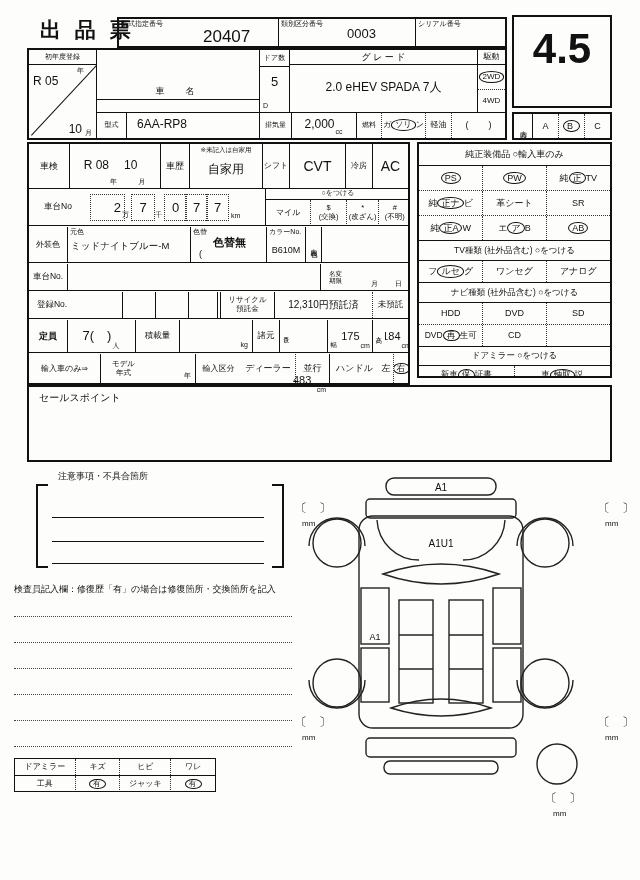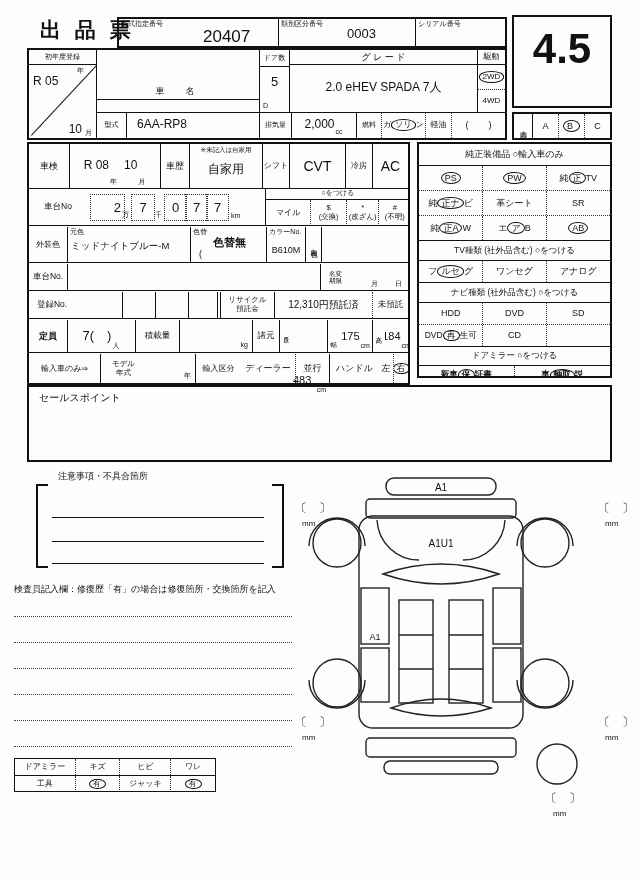--- a/index.html
+++ b/index.html
@@ -347,21 +347,21 @@
       <div class="ctr dl" style="width:63px;font-size:9px;">
           <span>CD</span>
           <span></span>
         </div>
       <div class="ctr dl" style="width:64px;font-size:9px;">
           <span></span>
           <span></span>
         </div>
     </div>
     <div class="ctr" style="height:18px;font-size:8.5px;border-top:1.5px solid #111;">ドアミラー ○をつける</div>
-    <div style="display:flex;height:18px;border-top:1px solid #111;font-weight:bold;">
+    <div style="display:flex;height:18px;border-top:1px solid #111;">
       <div class="ctr" style="width:95px;font-size:8.5px;">
           <span>新車</span>
           <span class="circ">保</span>
           <span>証書</span>
         </div>
       <div class="ctr dl" style="width:96px;font-size:8.5px;">
           <span>車</span>
           <span class="circ">輌取</span>
           <span>説</span>
         </div>

